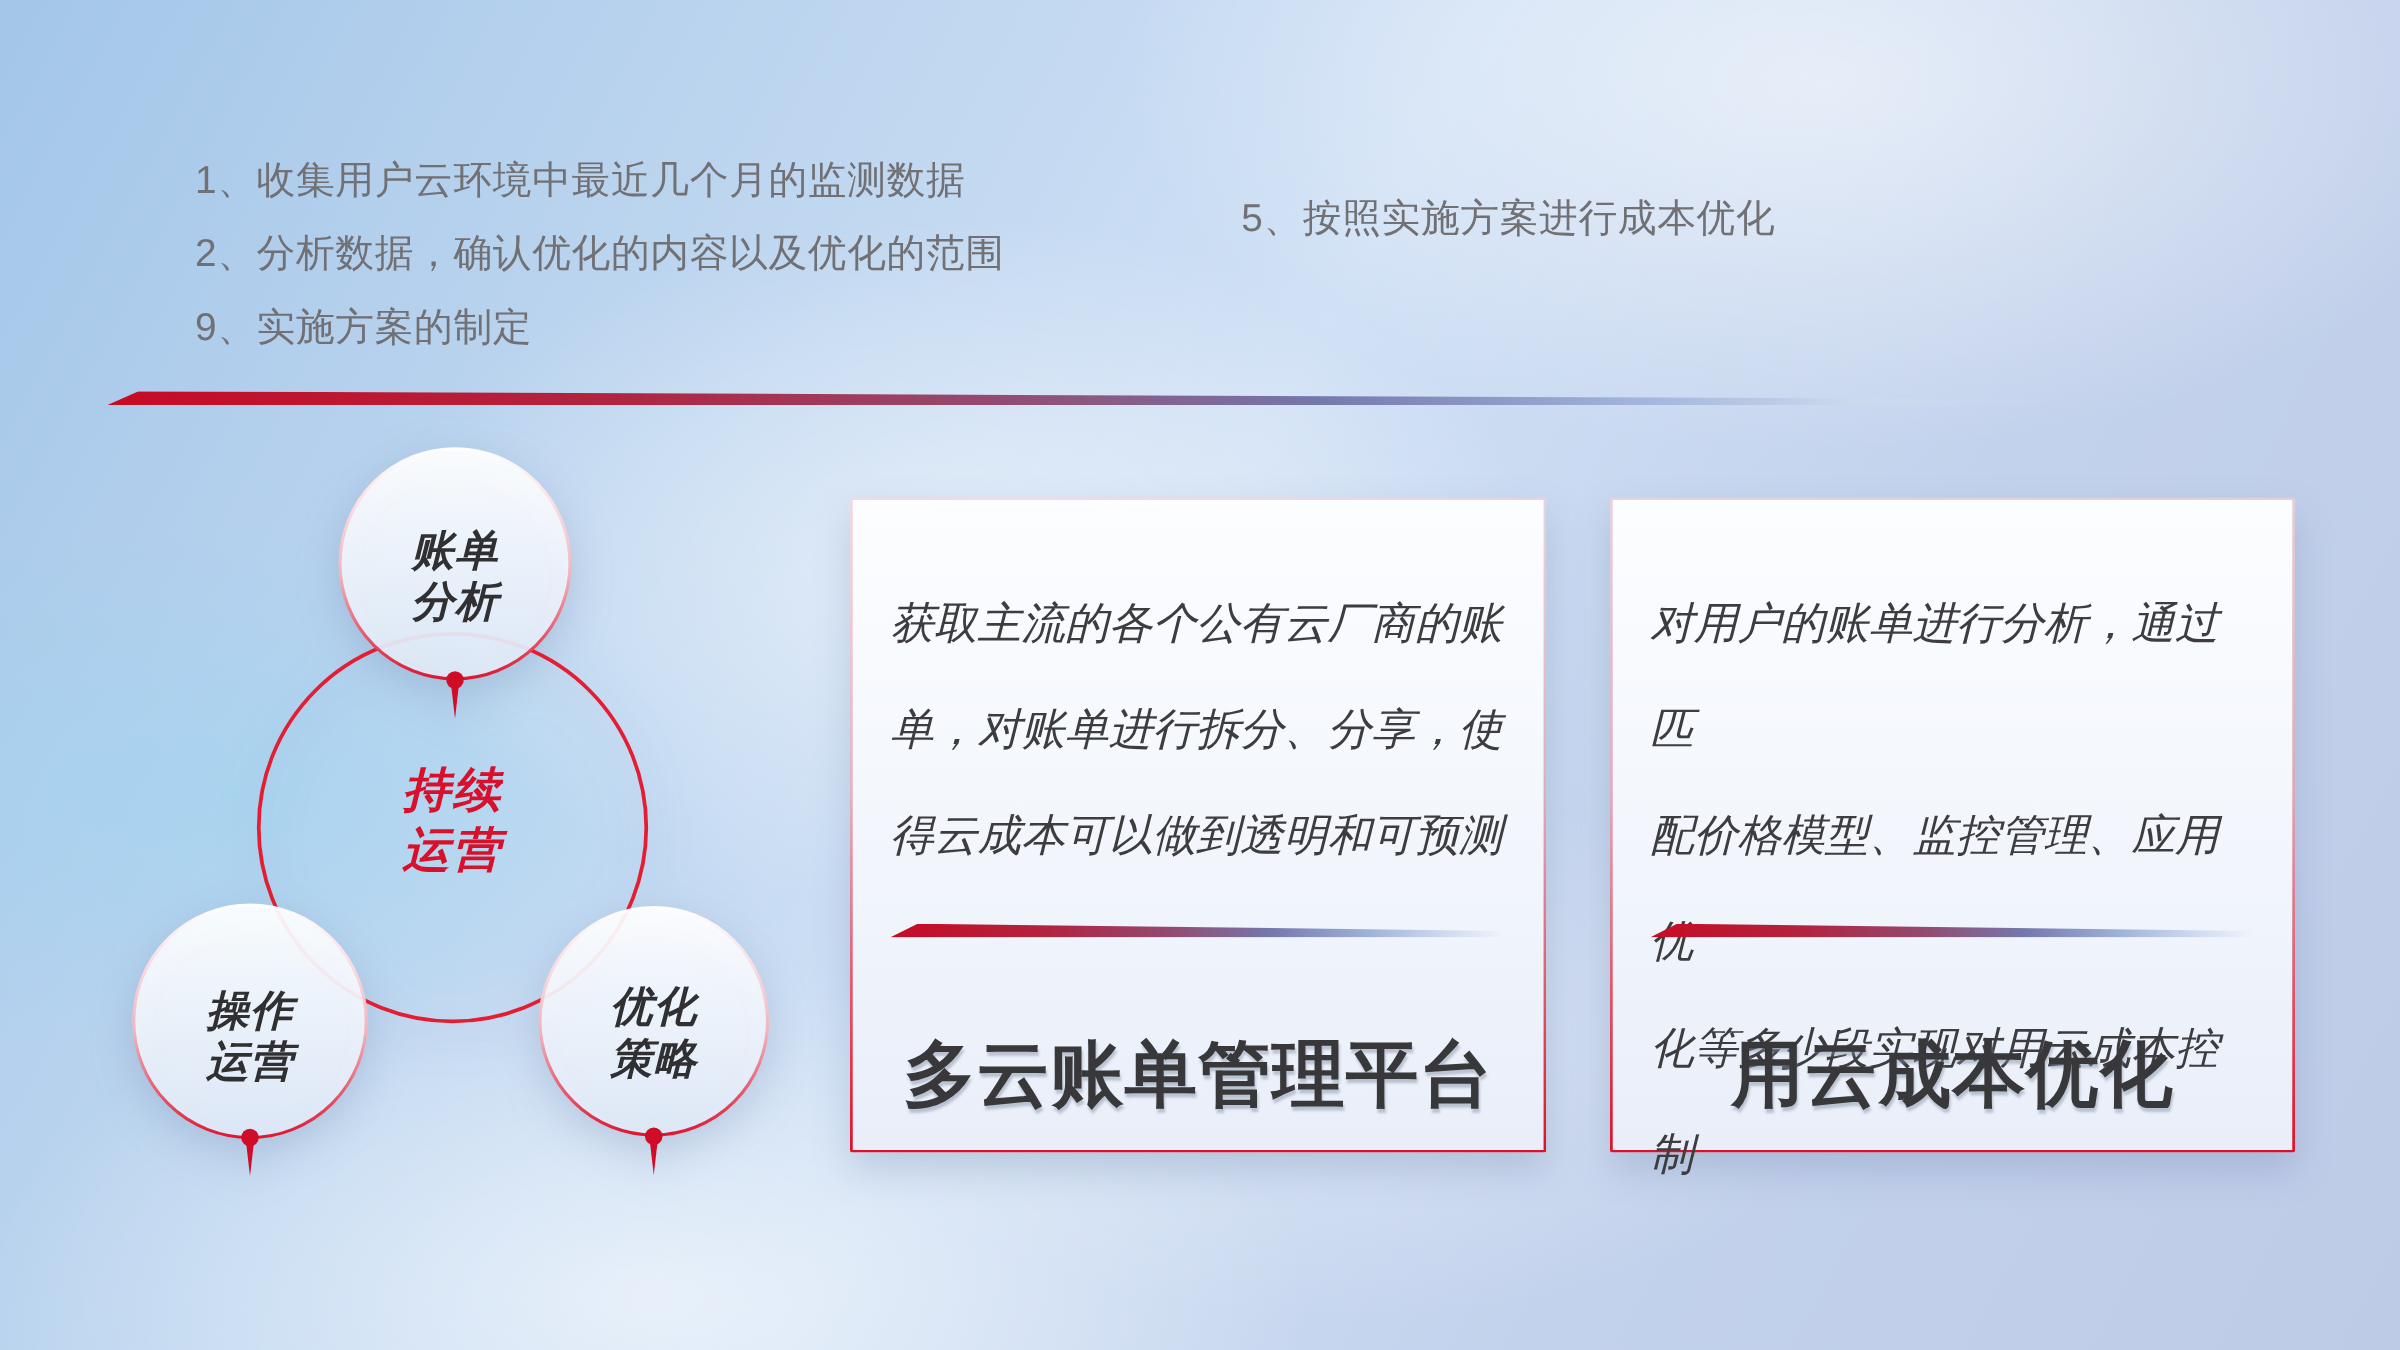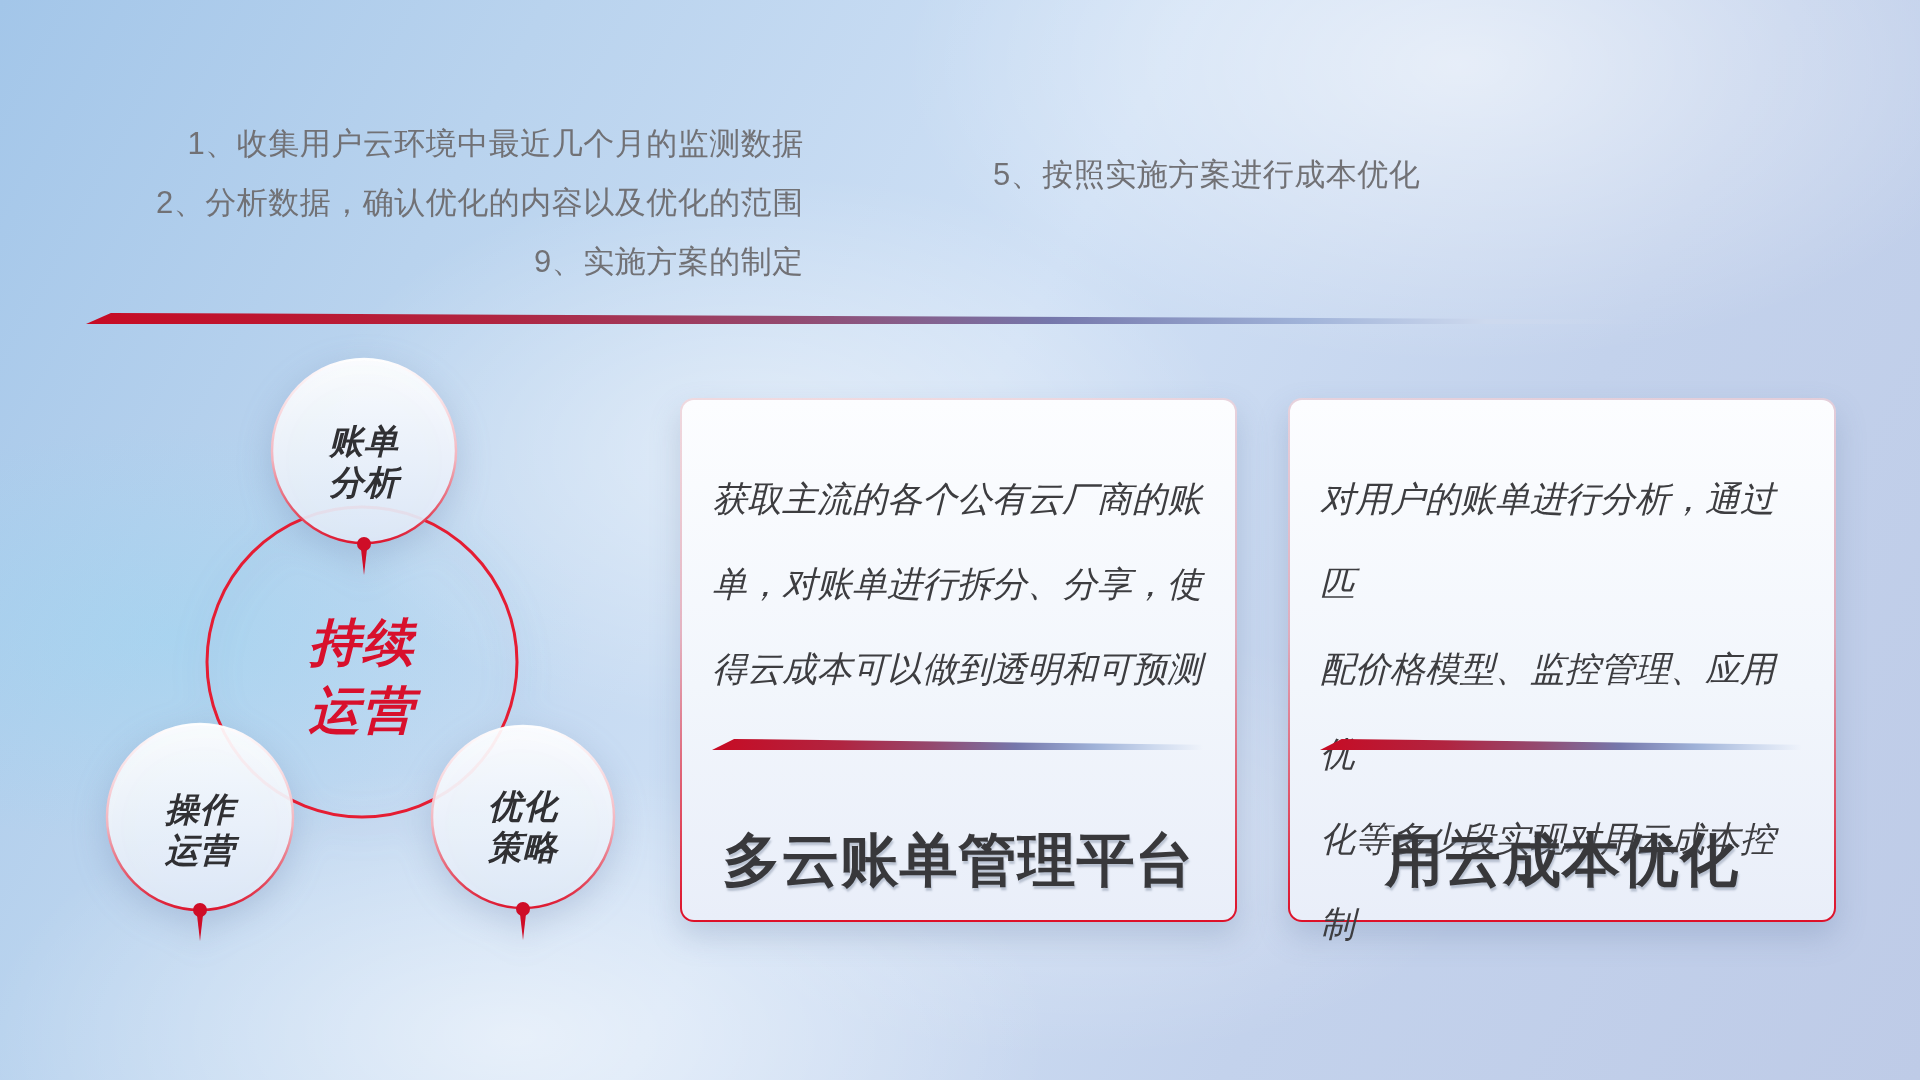--- a/index.html
+++ b/index.html
@@ -11,21 +11,21 @@
       radial-gradient(720px 430px at 40% 42%, rgba(255,255,255,0.50), rgba(255,255,255,0) 65%),
       radial-gradient(600px 300px at 9% 59%, rgba(146,214,242,0.38), rgba(146,214,242,0) 70%),
       radial-gradient(820px 420px at 27% 96%, rgba(255,255,255,0.55), rgba(255,255,255,0) 65%),
       radial-gradient(700px 360px at 56% 78%, rgba(255,255,255,0.30), rgba(255,255,255,0) 60%),
       linear-gradient(118deg,#a3c6e9 0%,#b9d3ee 22%,#cfe0f5 48%,#c3d2ec 72%,#becbe7 100%);
   }
   .pre{white-space:pre-line;font-style:italic;}
 
   
   .steps{position:absolute;color:#717175;font-size:31px;line-height:59px;letter-spacing:0.5px;}
-  .steps-left{left:156px;top:114px;text-align:right;}
+  .steps-left{left:156px;top:114px;}
   .steps-right{left:993px;top:145px;}
 
   
   .taper{
     background:linear-gradient(90deg,#c70b24 0%,#b12440 26%,#94496f 45%,#7577ab 62%,#9fb2d8 78%,#cdd9ee 90%,rgba(230,238,248,0) 100%);
   }
   .main-divider{
     position:absolute;left:86px;top:313px;width:1555px;height:11px;
     clip-path:polygon(0 100%,1.6% 0,100% 58%,100% 100%);
   }
@@ -35,26 +35,26 @@
   .diagram svg{position:absolute;left:0;top:0;filter:drop-shadow(0 10px 16px rgba(96,118,160,0.28));}
   .circle-label{
     position:absolute;width:180px;text-align:center;
     font-size:34px;line-height:41px;font-weight:600;color:#303033;letter-spacing:1px;
   }
   .label-top{left:184px;top:76px;}
   .label-left{left:20px;top:444px;}
   .label-right{left:343px;top:441px;}
   .center-label{
     position:absolute;left:182px;top:264px;width:180px;text-align:center;
-    font-size:51px;line-height:68px;font-weight:bold;color:#d8102c;letter-spacing:2px;
+    font-size:38px;line-height:48px;font-weight:bold;color:#d8102c;letter-spacing:2px;
   }
 
   
   .card{
-    position:absolute;top:398px;height:524px;border-radius:14px;
+    position:absolute;top:398px;height:524px;border-radius:2px;
     border:2px solid transparent;box-sizing:border-box;
     background:
       linear-gradient(180deg,#fcfdff 0%,#f2f6fc 55%,#e9eef9 100%) padding-box,
       linear-gradient(180deg,rgba(255,205,205,0.55) 0%,rgba(242,140,150,0.55) 45%,#dd1028 100%) border-box;
     box-shadow:0 14px 30px rgba(98,118,160,0.26);
   }
   .card-1{left:680px;width:557px;}
   .card-2{left:1288px;width:548px;}
   .card-body{
     position:absolute;left:30px;right:28px;top:56px;margin:0;

